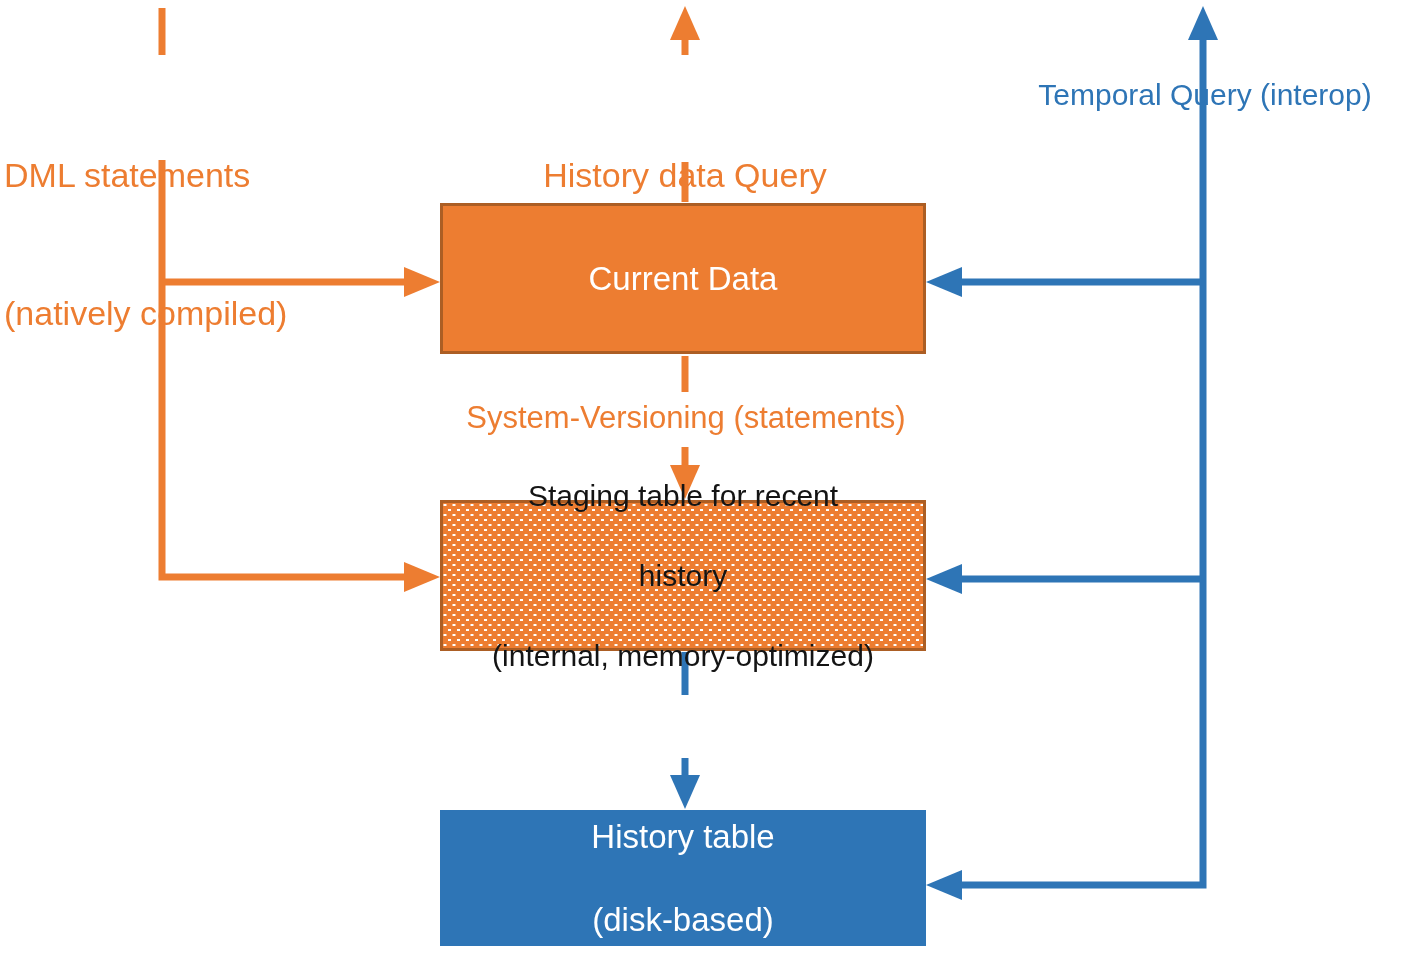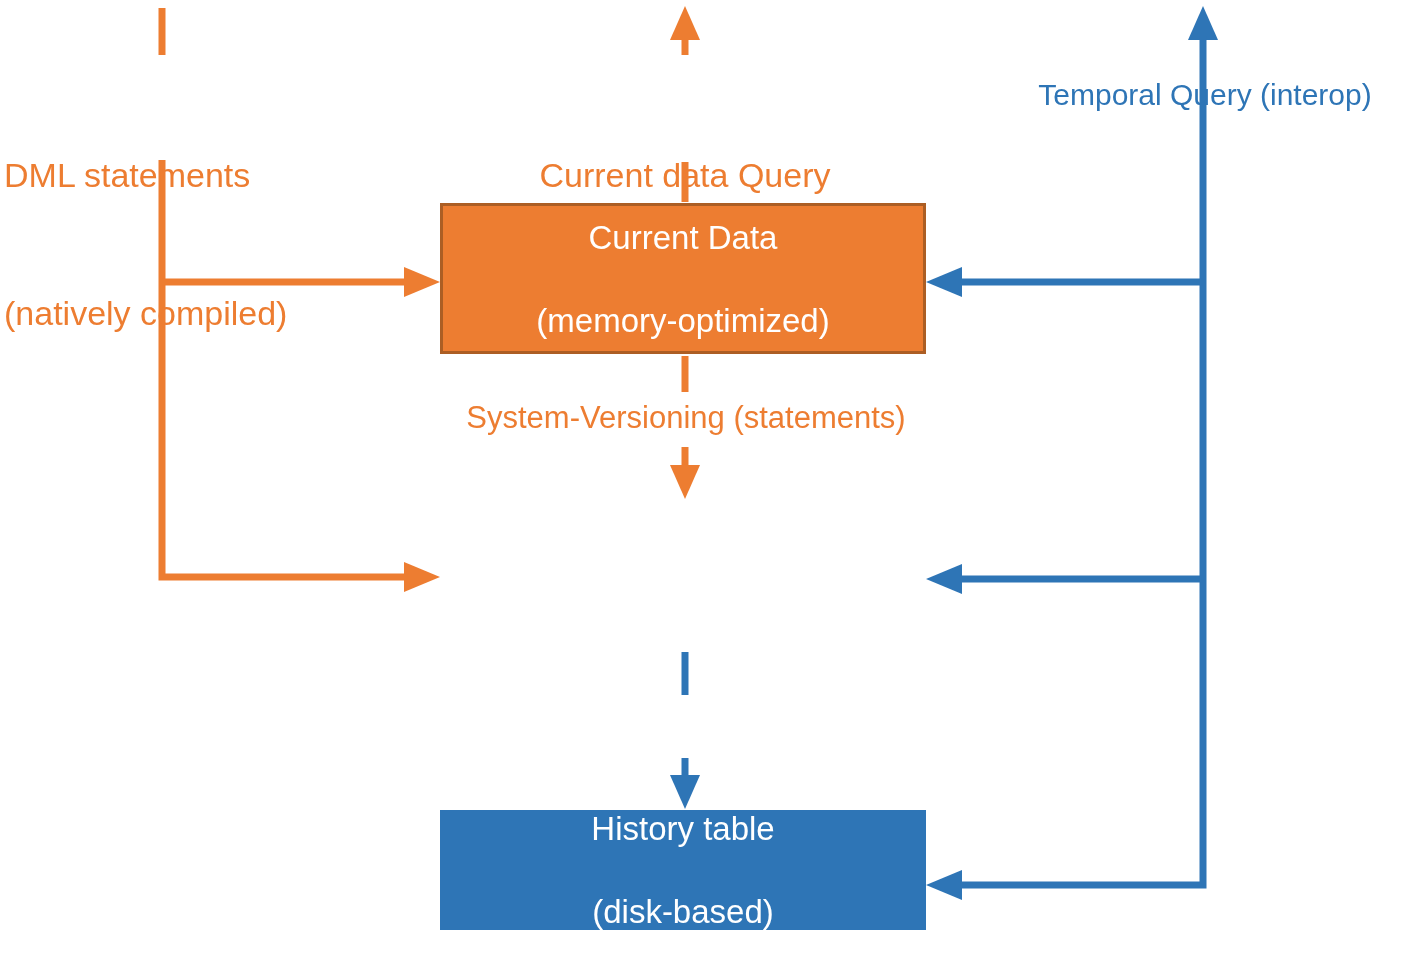--- a/index.html
+++ b/index.html
@@ -86,21 +86,21 @@
     background-image:
       radial-gradient(#ffffff 1.2px, rgba(255,255,255,0) 1.3px),
       radial-gradient(#ffffff 1.2px, rgba(255,255,255,0) 1.3px);
     background-size: 9px 10px;
     background-position: 2px 2px, 6.5px 7px;
     border: 3px solid var(--orange_border);
     color: #141414;
     font-size: 30px; line-height: 44px;
   }
   .node-history {
-    top: 810px; height: 120px;
+    top: 810px; height: 136px;
     background: var(--blue);
     border: none;
     color: #ffffff;
     font-size: 33px; line-height: 47px; align-items: center;
   }
 </style>
 </head>
 <body>
 
 <div class="canvas">
@@ -133,33 +133,37 @@
     <polygon points="926,579 962,564 962,594" class="fill-blue"></polygon>
     <polygon points="926,885 962,870 962,900" class="fill-blue"></polygon>
   </svg>
 
   <div class="label label-orange lbl-dml">
     <div>DML statements</div>
     <div>(natively compiled)</div>
   </div>
 
   <div class="label label-orange lbl-current-query">
-    <div>Current data Query</div>
+    <div>History data Query</div>
     <div>(natively compiled)</div>
   </div>
 
   <div class="label label-blue lbl-temporal">Temporal Query (interop)</div>
 
   <div class="label label-orange lbl-system-versioning">System-Versioning (statements)</div>
 
 
   <div class="node node-current">
     <div>Current Data</div>
-    <div>(memory-optimized)</div>
   </div>
 
+  <div class="node node-staging">
+    <div>Staging table for recent</div>
+    <div>history</div>
+    <div>(internal, memory-optimized)</div>
+  </div>
 
   <div class="node node-history">
     <div>History table</div>
     <div>(disk-based)</div>
   </div>
 
 </div>
 
 </body></html>

